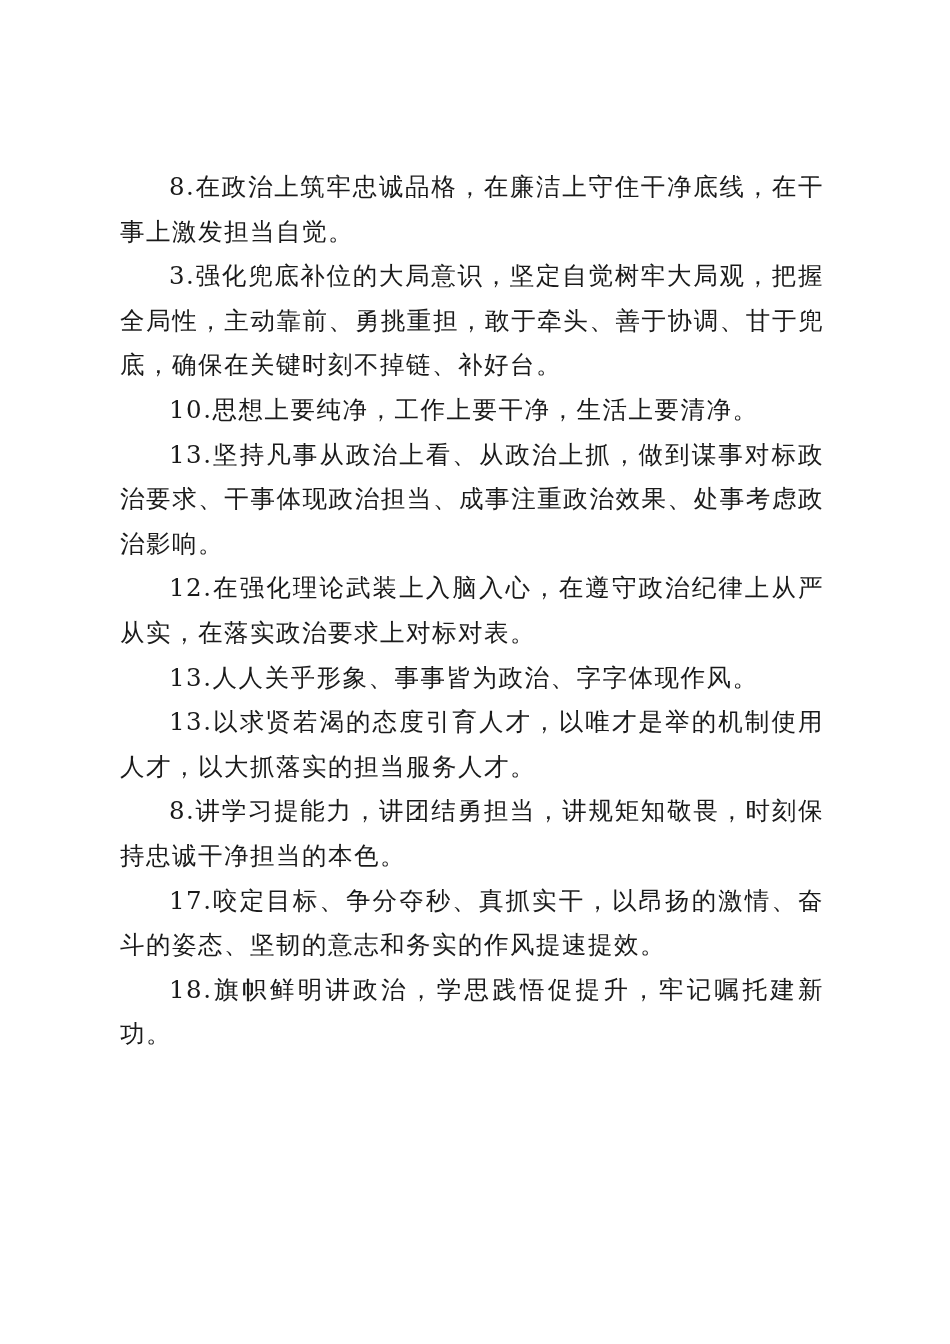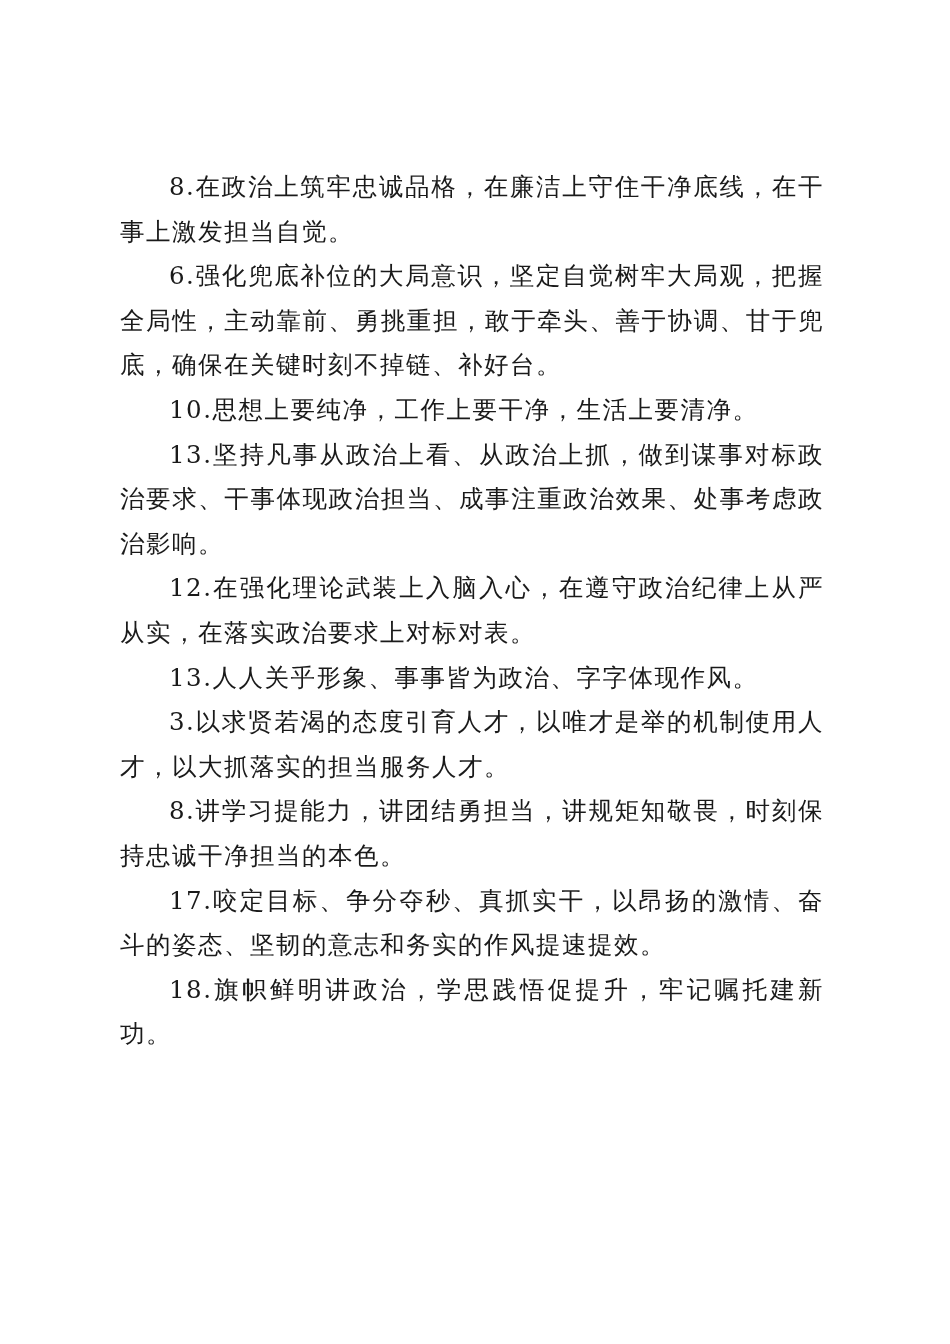--- a/index.html
+++ b/index.html
@@ -22,22 +22,22 @@
     text-align: justify;
     text-align-last: left;
     word-break: break-all;
   }
 </style>
 </head>
 <body>
 
 <div class="page">
   <p class="para">8.在政治上筑牢忠诚品格，在廉洁上守住干净底线，在干事上激发担当自觉。</p>
-  <p class="para">6.强化兜底补位的大局意识，坚定自觉树牢大局观，把握全局性，主动靠前、勇挑重担，敢于牵头、善于协调、甘于兜底，确保在关键时刻不掉链、补好台。</p>
+  <p class="para">3.强化兜底补位的大局意识，坚定自觉树牢大局观，把握全局性，主动靠前、勇挑重担，敢于牵头、善于协调、甘于兜底，确保在关键时刻不掉链、补好台。</p>
   <p class="para">10.思想上要纯净，工作上要干净，生活上要清净。</p>
   <p class="para">13.坚持凡事从政治上看、从政治上抓，做到谋事对标政治要求、干事体现政治担当、成事注重政治效果、处事考虑政治影响。</p>
   <p class="para">12.在强化理论武装上入脑入心，在遵守政治纪律上从严从实，在落实政治要求上对标对表。</p>
   <p class="para">13.人人关乎形象、事事皆为政治、字字体现作风。</p>
-  <p class="para">3.以求贤若渴的态度引育人才，以唯才是举的机制使用人才，以大抓落实的担当服务人才。</p>
+  <p class="para">13.以求贤若渴的态度引育人才，以唯才是举的机制使用人才，以大抓落实的担当服务人才。</p>
   <p class="para">8.讲学习提能力，讲团结勇担当，讲规矩知敬畏，时刻保持忠诚干净担当的本色。</p>
   <p class="para">17.咬定目标、争分夺秒、真抓实干，以昂扬的激情、奋斗的姿态、坚韧的意志和务实的作风提速提效。</p>
   <p class="para">18.旗帜鲜明讲政治，学思践悟促提升，牢记嘱托建新功。</p>
 </div>
 
 </body></html>

